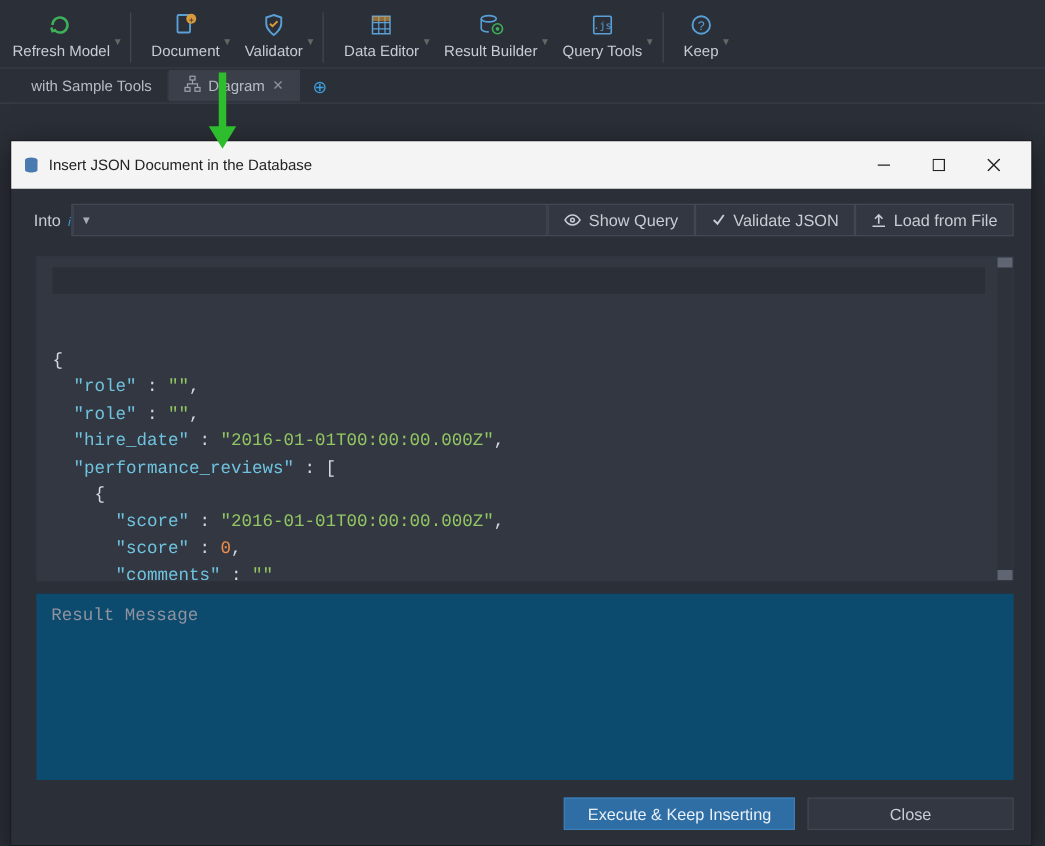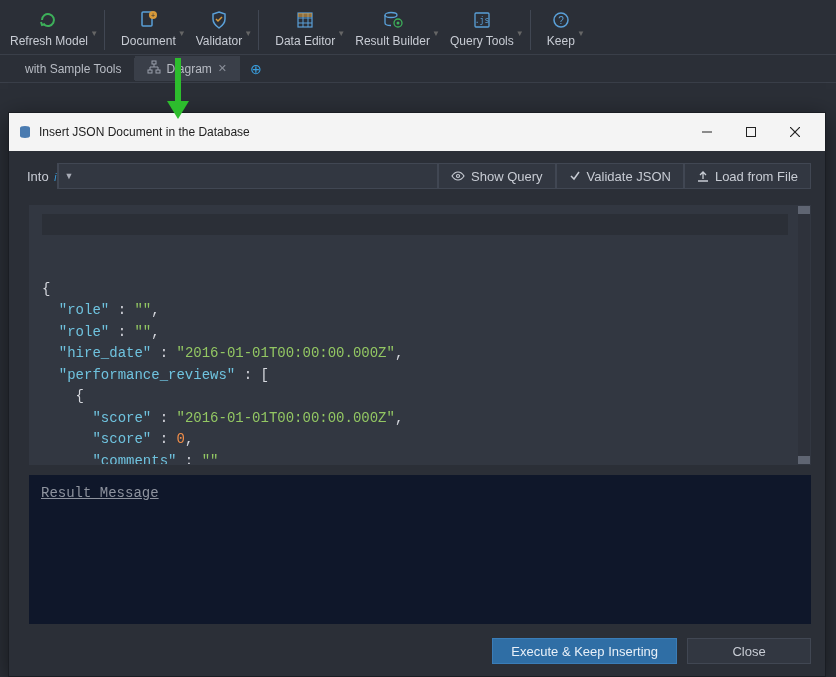--- a/index.html
+++ b/index.html
@@ -199,27 +199,26 @@
   width: 12px;
   background: #2e323b;
   display: flex;
   flex-direction: column;
 }
 .scroll-nub { height: 8px; background: #5f6572; }
 .scroll-nub.bottom { margin-top: auto; }
 
 .result-wrap {
   margin: 2px 14px 10px 20px;
-  background: #0f172a;
+  background: #0c4a6e;
   height: 152px;
   padding: 10px 12px;
   font-family: Consolas, "Courier New", monospace;
   font-size: 14px;
   color: #8e939e;
-  text-decoration: underline;
 }
 
 .bottom-row {
   display: flex;
   justify-content: flex-end;
   gap: 10px;
   padding: 4px 14px 12px;
 }
 .primary-btn {
   background: #2f6ea5;
@@ -228,21 +227,21 @@
   height: 26px;
   padding: 0 18px;
   font-size: 13px;
   cursor: pointer;
 }
 .secondary-btn {
   background: #323741;
   border: 1px solid #414753;
   color: #c8ccd4;
   height: 26px;
-  width: 124px;
+  width: 165px;
   font-size: 13px;
   cursor: pointer;
 }
 </style>
 </head>
 <body>
 
 <div class="toolbar">
   <div class="tool-item">
     <span class="tool-icon">

